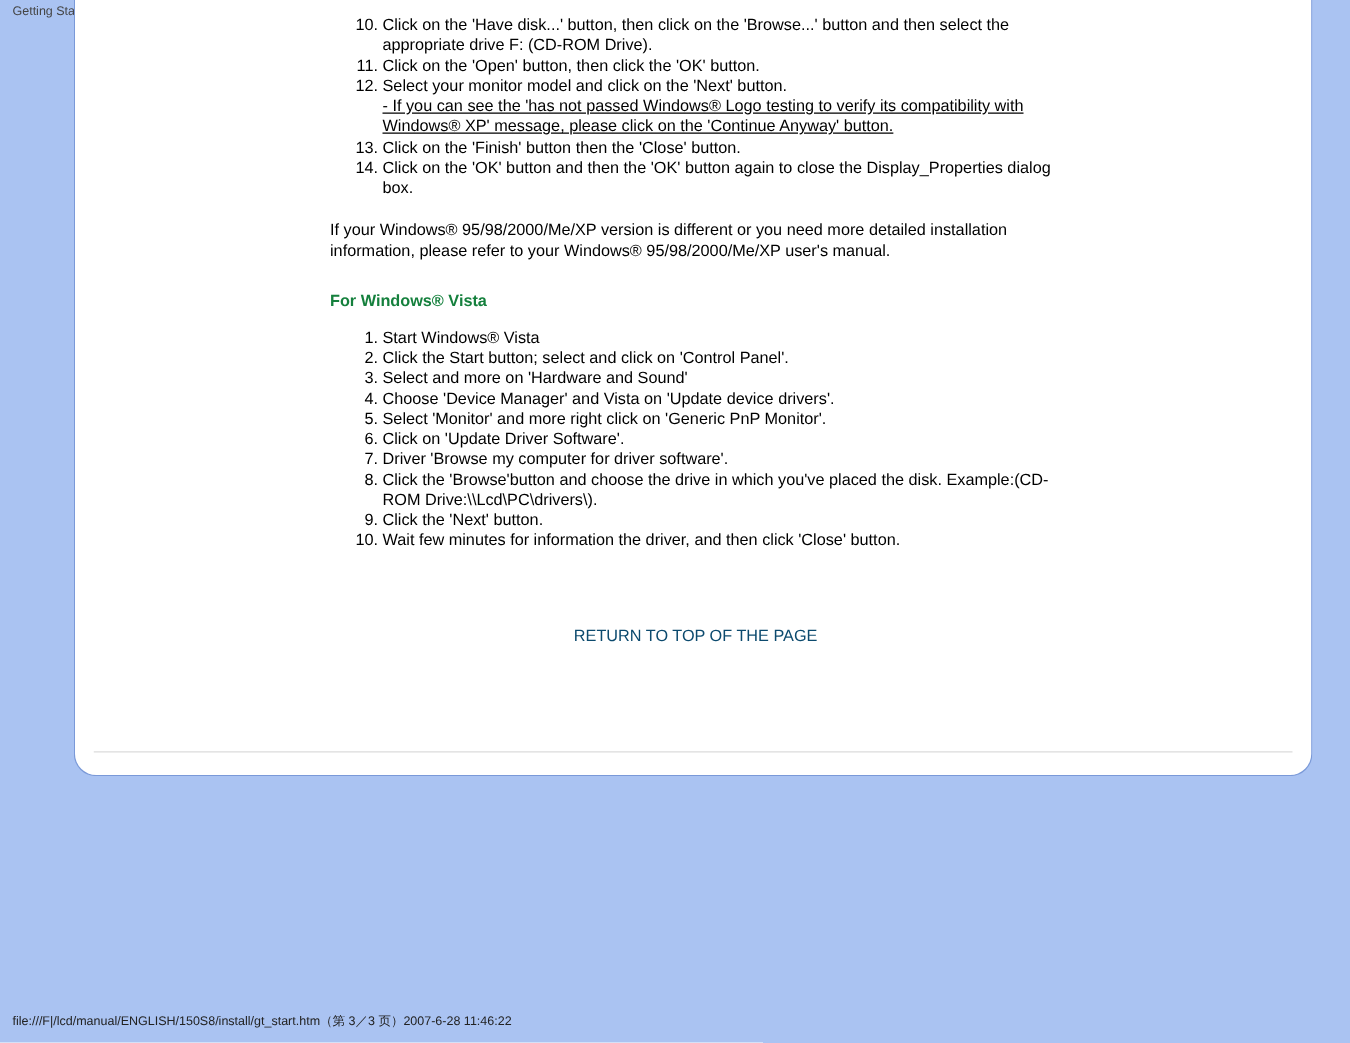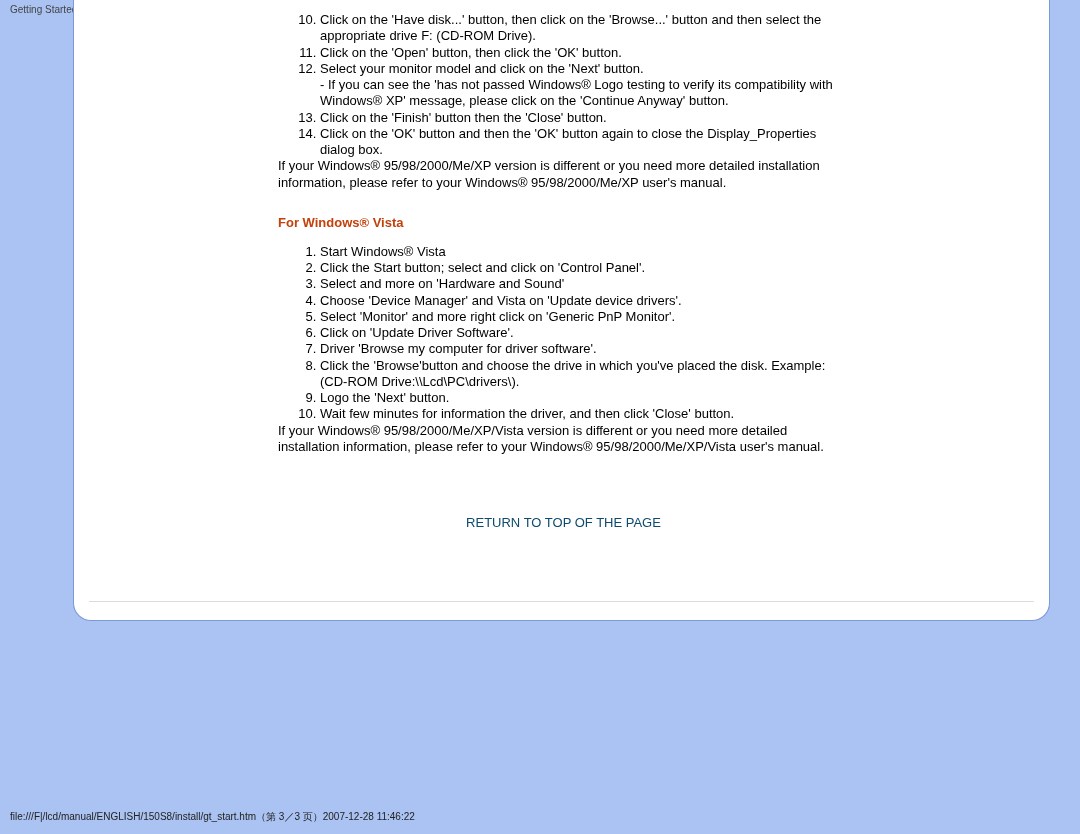--- a/index.html
+++ b/index.html
@@ -14,21 +14,21 @@
   }
   .topbar {
     position: absolute;
     top: 4px;
     left: 10px;
     font-size: 10px;
     color: #444;
   }
   .outer-blue {
     position: absolute;
-    left: 40px;
+    left: 26px;
     right: 30px;
     top: 0;
     height: 636px;
   }
   .white-panel {
     position: absolute;
     left: 33px;
     right: 0;
     top: 0;
     bottom: 15px;
@@ -40,24 +40,24 @@
   }
   .content {
     position: absolute;
     left: 204px;
     right: 200px;
     top: 12px;
   }
   .ol1, .ol2 { list-style: decimal; }
   .ol1 { padding-left: 42px; }
   .ol1 li, .ol2 li { line-height: 1.25; padding-bottom: 0px; }
-  .sub { margin-left: 0; padding-left: 0; }
-  .p1 { line-height: 1.25; }
+  .sub { margin-left: 0; padding-left: 0; text-decoration: underline; }
+  .p1 { margin-top: 18px; line-height: 1.25; }
   .heading-blue {
-    color: #c2410c;
+    color: #15803d;
     font-weight: bold;
     margin-top: 24px;
     margin-bottom: 14px;
     font-size: 13px;
   }
   .ol2 { padding-left: 42px; }
   .return-wrap { text-align: center; margin-top: 60px; }
   .return-link {
     color: #0c4a6e;
     text-decoration: none;
@@ -102,27 +102,26 @@
 
       <ol class="ol2" id="vista-ol" start="1">
           <li>Start Windows® Vista</li>
           <li>Click the Start button; select and click on 'Control Panel'.</li>
           <li>Select and more on 'Hardware and Sound'</li>
           <li>Choose 'Device Manager' and Vista on 'Update device drivers'.</li>
           <li>Select 'Monitor' and more right click on 'Generic PnP Monitor'.</li>
           <li>Click on 'Update Driver Software'.</li>
           <li>Driver 'Browse my computer for driver software'.</li>
           <li>Click the 'Browse'button and choose the drive in which you've placed the disk. Example:(CD-ROM Drive:\\Lcd\PC\drivers\).</li>
-          <li>Logo the 'Next' button.</li>
+          <li>Click the 'Next' button.</li>
           <li>Wait few minutes for information the driver, and then click 'Close' button.</li>
         </ol>
 
-      <p class="p1">If your Windows® 95/98/2000/Me/XP/Vista version is different or you need more detailed installation information, please refer to your Windows® 95/98/2000/Me/XP/Vista user's manual.</p>
 
       <div class="return-wrap">
         <a href="#" class="return-link">RETURN TO TOP OF THE PAGE</a>
       </div>
     </div>
     <div class="bottom-rule"></div>
   </div>
 </div>
 
-<div class="footer-path">file:///F|/lcd/manual/ENGLISH/150S8/install/gt_start.htm（第 3／3 页）2007-12-28 11:46:22</div>
+<div class="footer-path">file:///F|/lcd/manual/ENGLISH/150S8/install/gt_start.htm（第 3／3 页）2007-6-28 11:46:22</div>
 
 </body></html>

